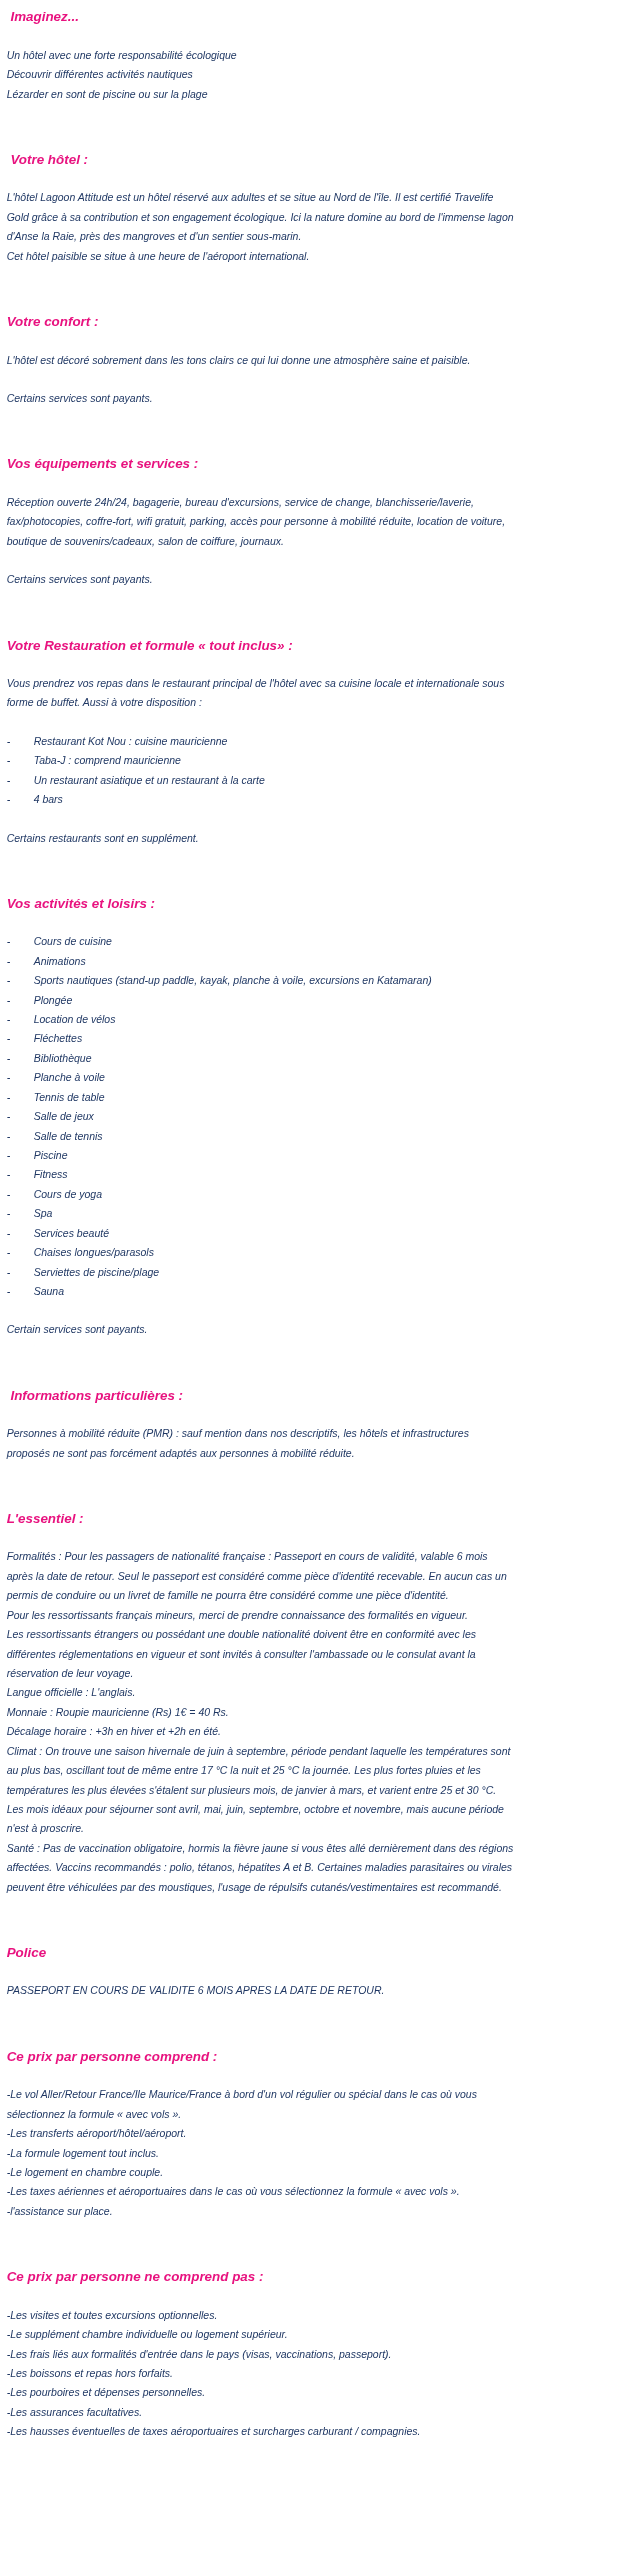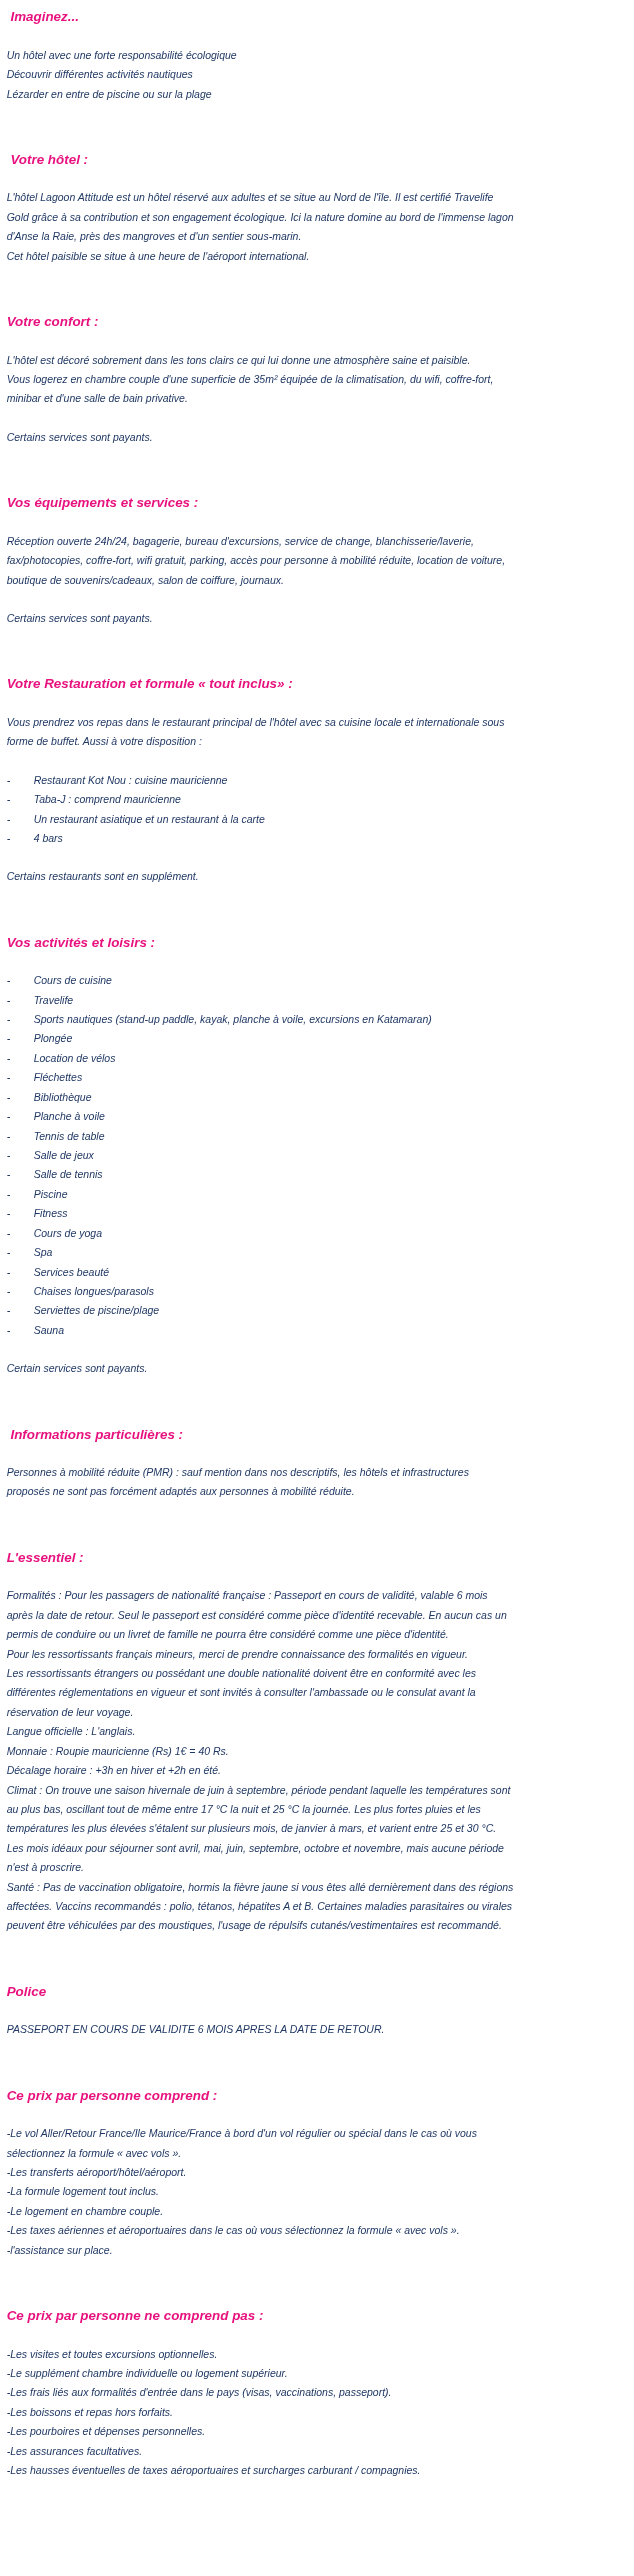--- a/index.html
+++ b/index.html
@@ -32,31 +32,30 @@
 </style>
 </head>
 <body>
 
 <main class="doc">
   <div id="doc-body">
       <section class="section">
         <h2 class="heading"> Imaginez...</h2>
         <p class="para">Un hôtel avec une forte responsabilité écologique</p>
         <p class="para">Découvrir différentes activités nautiques</p>
-        <p class="para">Lézarder en entre de piscine ou sur la plage</p>
+        <p class="para">Lézarder en sont de piscine ou sur la plage</p>
       </section>
       <section class="section">
         <h2 class="heading"> Votre hôtel :</h2>
         <p class="para">L'hôtel Lagoon Attitude est un hôtel réservé aux adultes et se situe au Nord de l'île. Il est certifié Travelife Gold grâce à sa contribution et son engagement écologique. Ici la nature domine au bord de l'immense lagon d'Anse la Raie, près des mangroves et d'un sentier sous-marin.</p>
         <p class="para">Cet hôtel paisible se situe à une heure de l'aéroport international.</p>
       </section>
       <section class="section">
         <h2 class="heading">Votre confort :</h2>
         <p class="para">L'hôtel est décoré sobrement dans les tons clairs ce qui lui donne une atmosphère saine et paisible.</p>
-        <p class="para">Vous logerez en chambre couple d'une superficie de 35m² équipée de la climatisation, du wifi, coffre-fort, minibar et d'une salle de bain privative.</p>
         <div class="spacer"></div>
         <p class="para">Certains services sont payants.</p>
       </section>
       <section class="section">
         <h2 class="heading">Vos équipements et services :</h2>
         <p class="para">Réception ouverte 24h/24, bagagerie, bureau d'excursions, service de change, blanchisserie/laverie, fax/photocopies, coffre-fort, wifi gratuit, parking, accès pour personne à mobilité réduite, location de voiture, boutique de souvenirs/cadeaux, salon de coiffure, journaux.</p>
         <div class="spacer"></div>
         <p class="para">Certains services sont payants.</p>
       </section>
       <section class="section">
@@ -83,21 +82,21 @@
         <p class="para">Certains restaurants sont en supplément.</p>
       </section>
       <section class="section">
         <h2 class="heading">Vos activités et loisirs :</h2>
         <div class="dash-row">
           <span class="dash">-</span>
           <span class="dash-text">Cours de cuisine</span>
         </div>
         <div class="dash-row">
           <span class="dash">-</span>
-          <span class="dash-text">Travelife</span>
+          <span class="dash-text">Animations</span>
         </div>
         <div class="dash-row">
           <span class="dash">-</span>
           <span class="dash-text">Sports nautiques (stand-up paddle, kayak, planche à voile, excursions en Katamaran)</span>
         </div>
         <div class="dash-row">
           <span class="dash">-</span>
           <span class="dash-text">Plongée</span>
         </div>
         <div class="dash-row">

